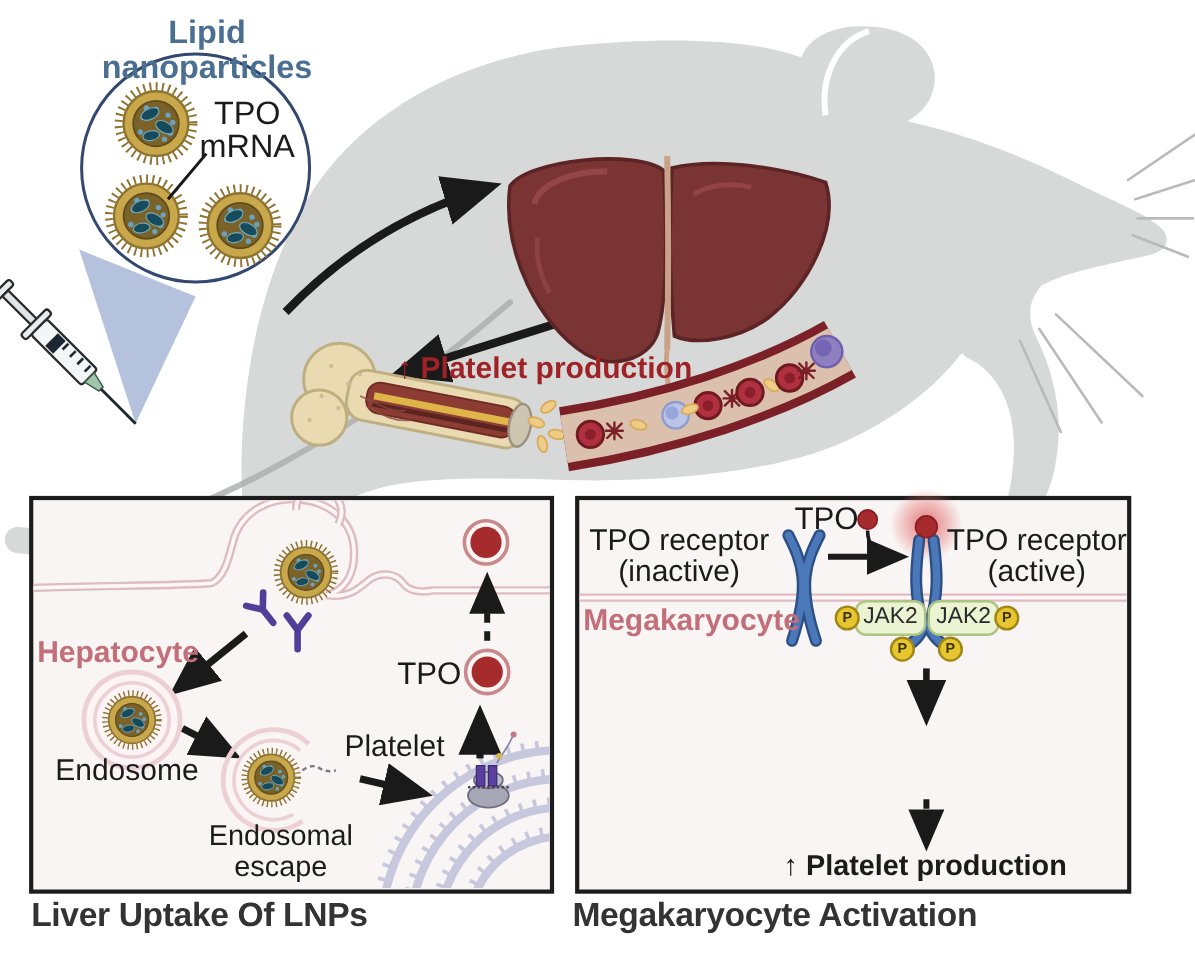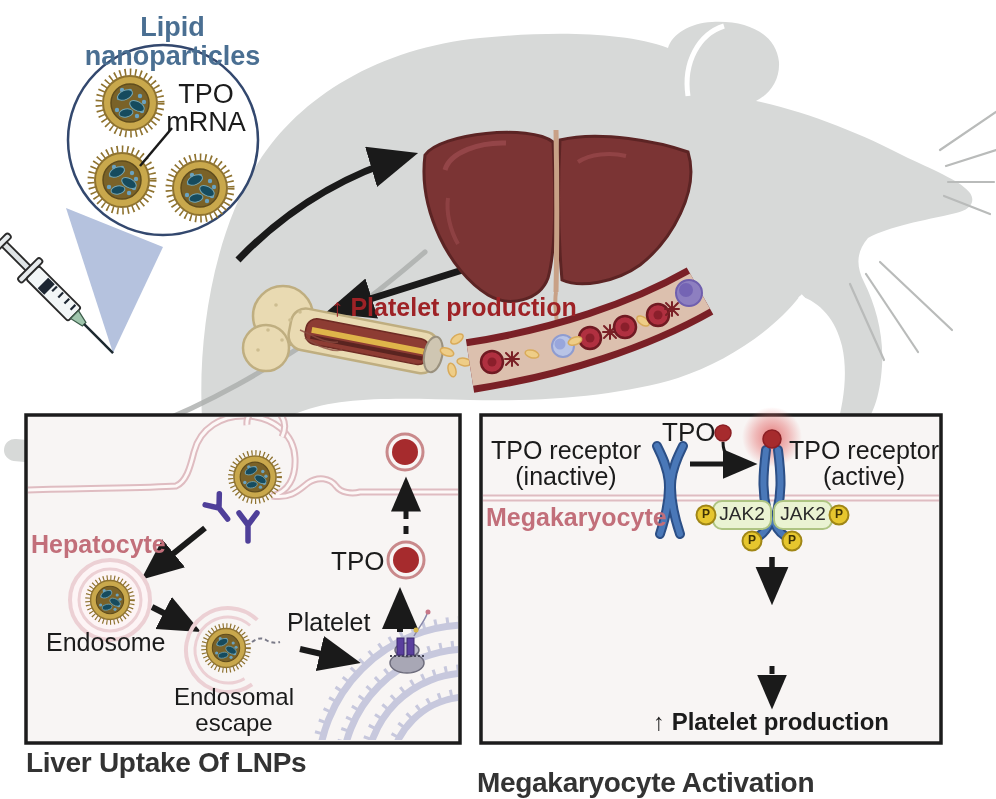--- a/index.html
+++ b/index.html
@@ -330,15 +330,15 @@
 <div class="lbl center" style="left:774px;top:504px;width:58px;font-size:19px;color:#2a2a2a;font-weight:500;">JAK2</div>
 
 <div class="lbl b center" style="left:696px;top:508px;width:20px;font-size:12px;color:#3f3305;">P</div>
 <div class="lbl b center" style="left:829px;top:508px;width:20px;font-size:12px;color:#3f3305;">P</div>
 <div class="lbl b center" style="left:742px;top:534px;width:20px;font-size:12px;color:#3f3305;">P</div>
 <div class="lbl b center" style="left:782px;top:534px;width:20px;font-size:12px;color:#3f3305;">P</div>
 
 
 <div class="lbl b ink center" style="left:640px;top:709px;width:262px;font-size:24px;">↑ Platelet production</div>
 
-<div class="lbl title" style="left:477px;top:748px;margin-top:20px;">Megakaryocyte Activation</div>
+<div class="lbl title" style="left:477px;top:748px;">Megakaryocyte Activation</div>
 
 </div>
 
 </body></html>

